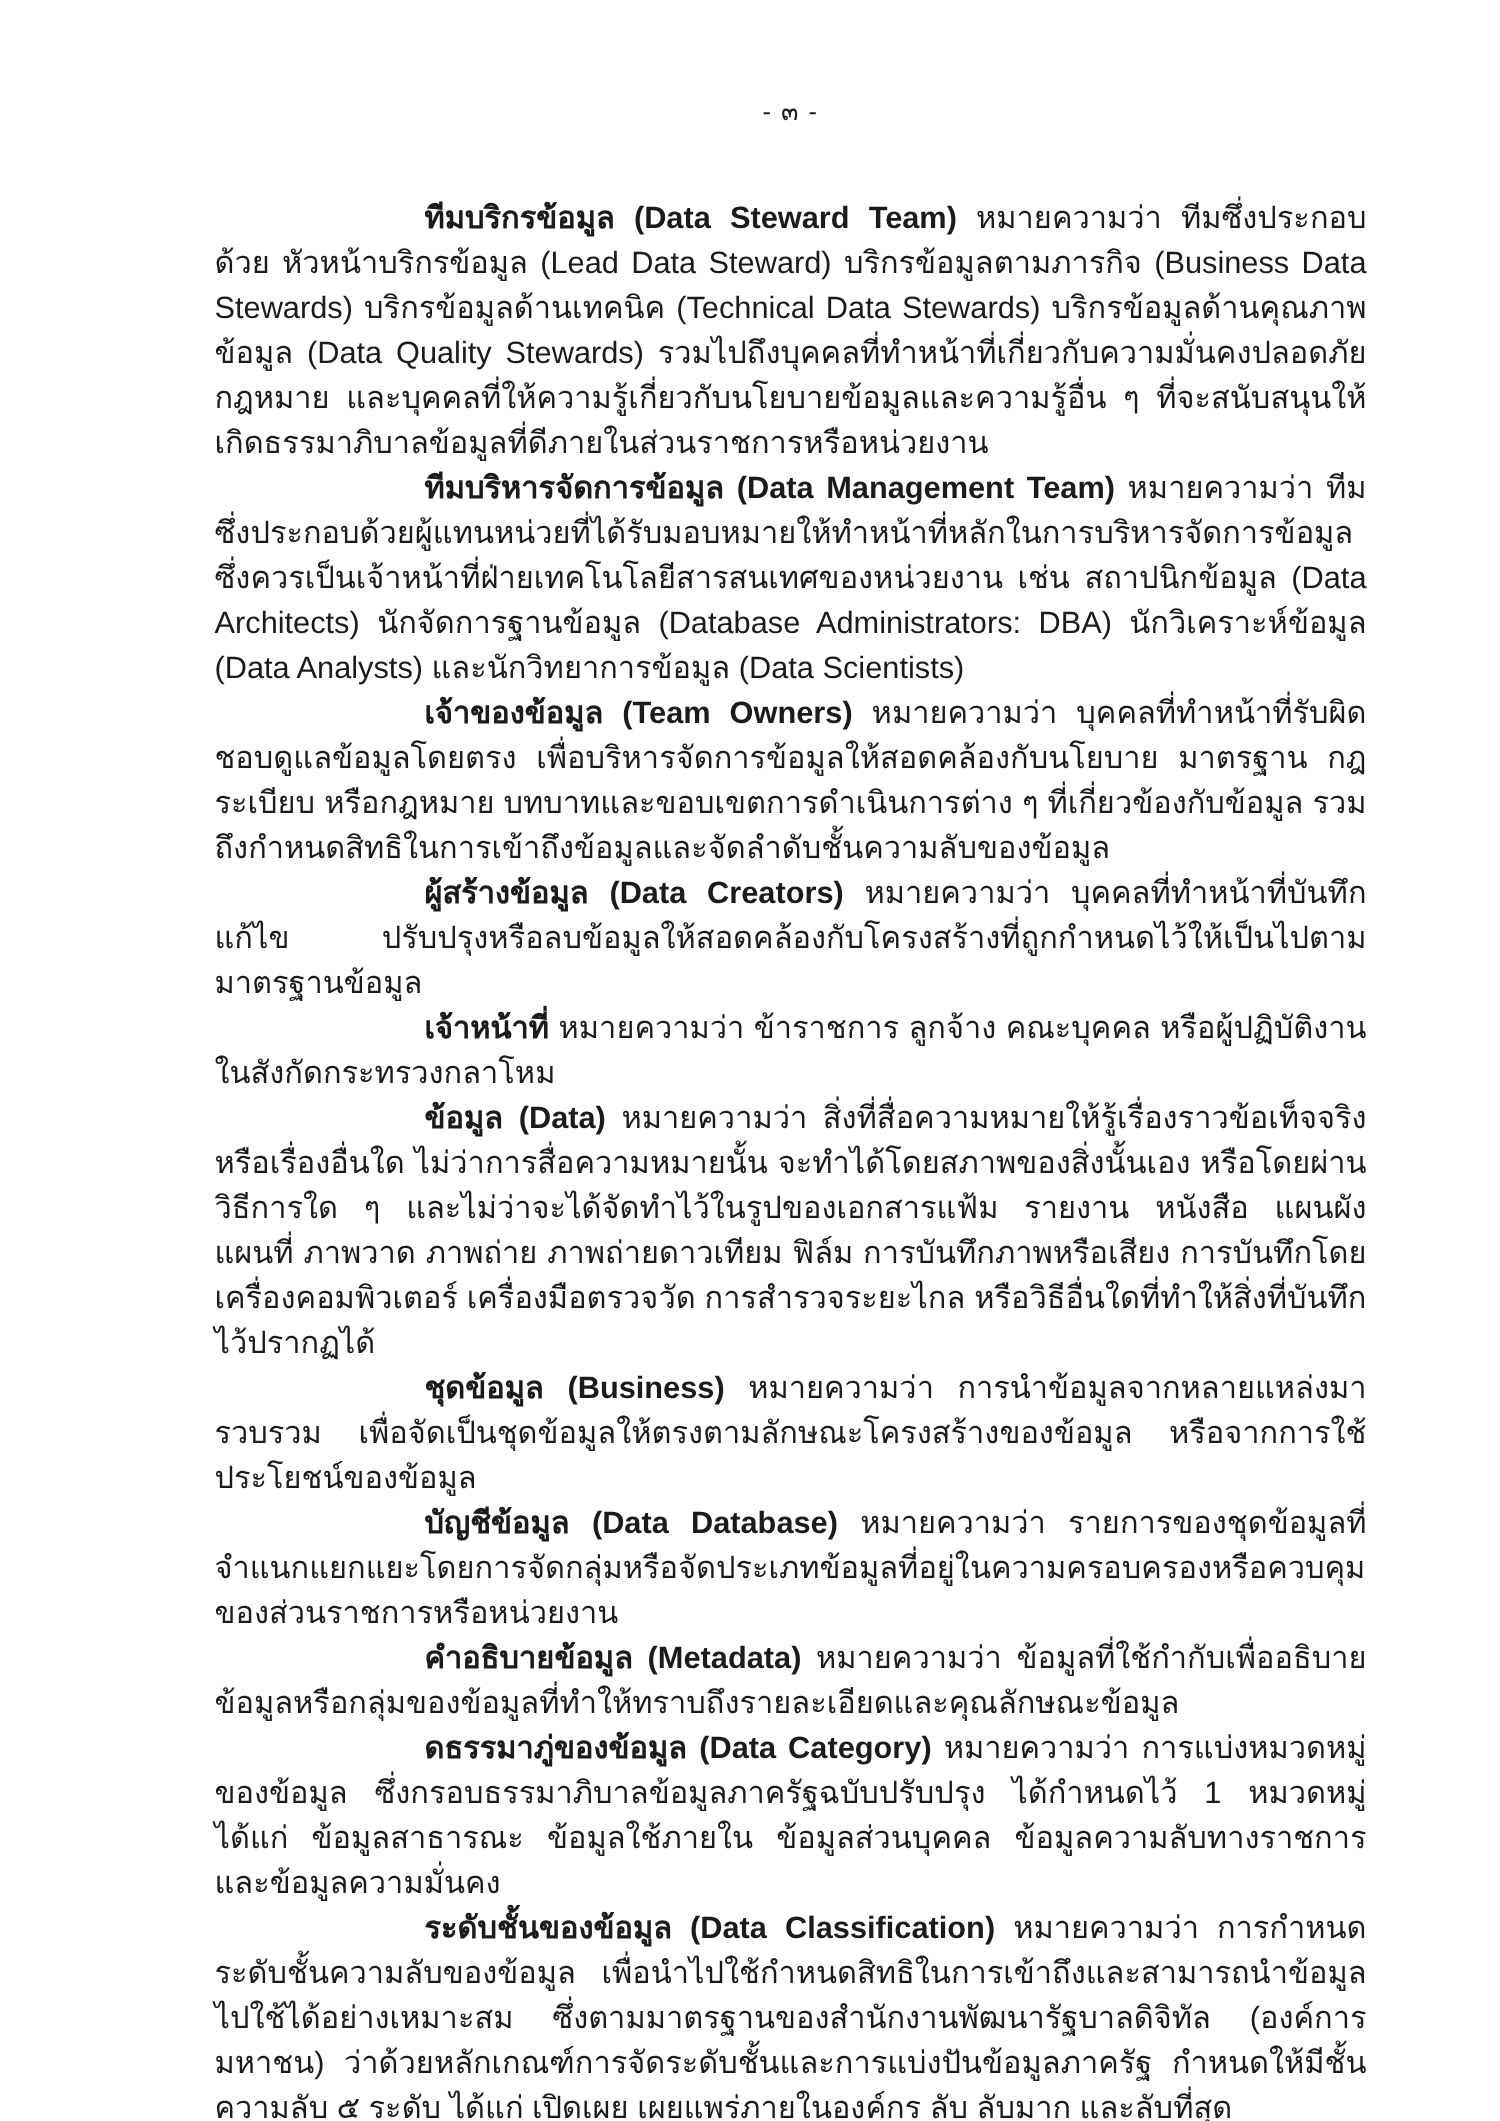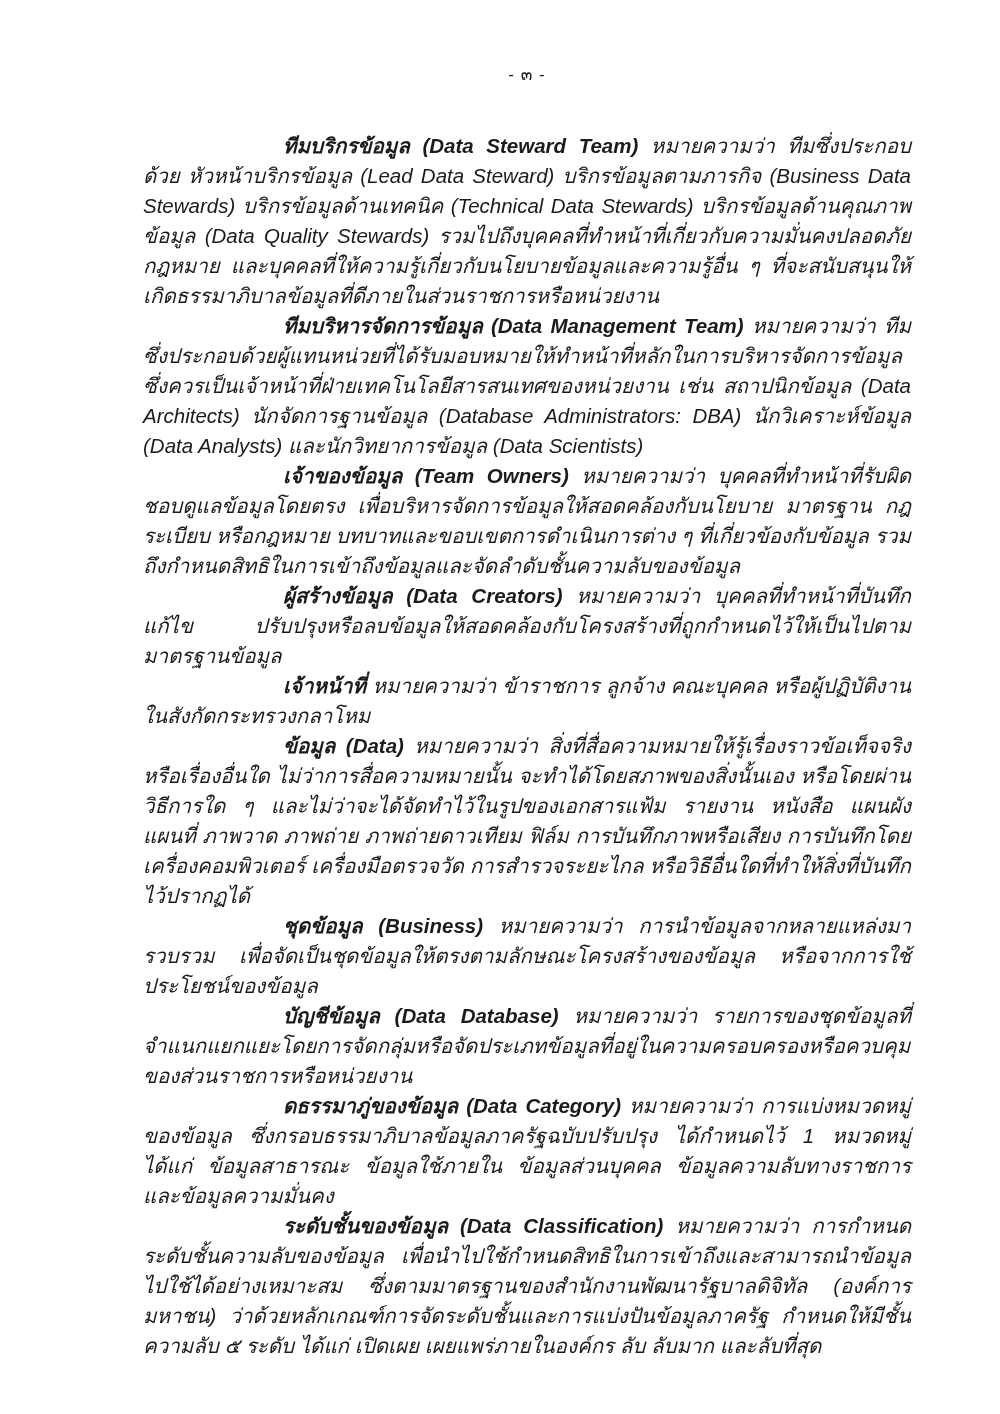--- a/index.html
+++ b/index.html
@@ -30,21 +30,20 @@
     margin-bottom: 44px;
   }
   .content {
     font-size: 20.5px;
     line-height: 30px;
     text-align: justify;
   }
   .content p {
     margin: 0;
     text-indent: 140px;
-    font-style: italic;
   }
   .content .term {
     font-weight: bold;
   }
   .doc-footer {
     position: absolute;
     left: 143px;
     top: 1283px;
     width: 768px;
     text-align: right;
@@ -61,18 +60,19 @@
 
     <div class="content">
       <p><span class="term">ทีมบริกรข้อมูล (Data Steward Team)</span><span> หมายความว่า ทีมซึ่งประกอบด้วย หัวหน้าบริกรข้อมูล (Lead Data Steward) บริกรข้อมูลตามภารกิจ (Business Data Stewards) บริกรข้อมูลด้านเทคนิค (Technical Data Stewards) บริกรข้อมูลด้านคุณภาพข้อมูล (Data Quality Stewards) รวมไปถึงบุคคลที่ทำหน้าที่เกี่ยวกับความมั่นคงปลอดภัย กฎหมาย และบุคคลที่ให้ความรู้เกี่ยวกับนโยบายข้อมูลและความรู้อื่น ๆ ที่จะสนับสนุนให้เกิดธรรมาภิบาลข้อมูลที่ดีภายในส่วนราชการหรือหน่วยงาน</span></p>
       <p><span class="term">ทีมบริหารจัดการข้อมูล (Data Management Team)</span><span> หมายความว่า ทีมซึ่งประกอบด้วยผู้แทนหน่วยที่ได้รับมอบหมายให้ทำหน้าที่หลักในการบริหารจัดการข้อมูล ซึ่งควรเป็นเจ้าหน้าที่ฝ่ายเทคโนโลยีสารสนเทศของหน่วยงาน เช่น สถาปนิกข้อมูล (Data Architects) นักจัดการฐานข้อมูล (Database Administrators: DBA) นักวิเคราะห์ข้อมูล (Data Analysts) และนักวิทยาการข้อมูล (Data Scientists)</span></p>
       <p><span class="term">เจ้าของข้อมูล (Team Owners)</span><span> หมายความว่า บุคคลที่ทำหน้าที่รับผิดชอบดูแลข้อมูลโดยตรง เพื่อบริหารจัดการข้อมูลให้สอดคล้องกับนโยบาย มาตรฐาน กฎระเบียบ หรือกฎหมาย บทบาทและขอบเขตการดำเนินการต่าง ๆ ที่เกี่ยวข้องกับข้อมูล รวมถึงกำหนดสิทธิในการเข้าถึงข้อมูลและจัดลำดับชั้นความลับของข้อมูล</span></p>
       <p><span class="term">ผู้สร้างข้อมูล (Data Creators)</span><span> หมายความว่า บุคคลที่ทำหน้าที่บันทึก แก้ไข ปรับปรุงหรือลบข้อมูลให้สอดคล้องกับโครงสร้างที่ถูกกำหนดไว้ให้เป็นไปตามมาตรฐานข้อมูล</span></p>
       <p><span class="term">เจ้าหน้าที่</span><span> หมายความว่า ข้าราชการ ลูกจ้าง คณะบุคคล หรือผู้ปฏิบัติงานในสังกัดกระทรวงกลาโหม</span></p>
       <p><span class="term">ข้อมูล (Data)</span><span> หมายความว่า สิ่งที่สื่อความหมายให้รู้เรื่องราวข้อเท็จจริงหรือเรื่องอื่นใด ไม่ว่าการสื่อความหมายนั้น จะทำได้โดยสภาพของสิ่งนั้นเอง หรือโดยผ่านวิธีการใด ๆ และไม่ว่าจะได้จัดทำไว้ในรูปของเอกสารแฟ้ม รายงาน หนังสือ แผนผัง แผนที่ ภาพวาด ภาพถ่าย ภาพถ่ายดาวเทียม ฟิล์ม การบันทึกภาพหรือเสียง การบันทึกโดยเครื่องคอมพิวเตอร์ เครื่องมือตรวจวัด การสำรวจระยะไกล หรือวิธีอื่นใดที่ทำให้สิ่งที่บันทึกไว้ปรากฏได้</span></p>
       <p><span class="term">ชุดข้อมูล (Business)</span><span> หมายความว่า การนำข้อมูลจากหลายแหล่งมารวบรวม เพื่อจัดเป็นชุดข้อมูลให้ตรงตามลักษณะโครงสร้างของข้อมูล หรือจากการใช้ประโยชน์ของข้อมูล</span></p>
       <p><span class="term">บัญชีข้อมูล (Data Database)</span><span> หมายความว่า รายการของชุดข้อมูลที่จำแนกแยกแยะโดยการจัดกลุ่มหรือจัดประเภทข้อมูลที่อยู่ในความครอบครองหรือควบคุมของส่วนราชการหรือหน่วยงาน</span></p>
+      <p><span class="term">คำอธิบายข้อมูล (Metadata)</span><span> หมายความว่า ข้อมูลที่ใช้กำกับเพื่ออธิบายข้อมูลหรือกลุ่มของข้อมูลที่ทำให้ทราบถึงรายละเอียดและคุณลักษณะข้อมูล</span></p>
       <p><span class="term">ดธรรมาภู่ของข้อมูล (Data Category)</span><span> หมายความว่า การแบ่งหมวดหมู่ของข้อมูล ซึ่งกรอบธรรมาภิบาลข้อมูลภาครัฐฉบับปรับปรุง ได้กำหนดไว้ 1 หมวดหมู่ ได้แก่ ข้อมูลสาธารณะ ข้อมูลใช้ภายใน ข้อมูลส่วนบุคคล ข้อมูลความลับทางราชการ และข้อมูลความมั่นคง</span></p>
       <p><span class="term">ระดับชั้นของข้อมูล (Data Classification)</span><span> หมายความว่า การกำหนดระดับชั้นความลับของข้อมูล เพื่อนำไปใช้กำหนดสิทธิในการเข้าถึงและสามารถนำข้อมูลไปใช้ได้อย่างเหมาะสม ซึ่งตามมาตรฐานของสำนักงานพัฒนารัฐบาลดิจิทัล (องค์การมหาชน) ว่าด้วยหลักเกณฑ์การจัดระดับชั้นและการแบ่งปันข้อมูลภาครัฐ กำหนดให้มีชั้นความลับ ๕ ระดับ ได้แก่ เปิดเผย เผยแพร่ภายในองค์กร ลับ ลับมาก และลับที่สุด</span></p>
     </div>
   </div>
 
 </div>
 
 </body></html>

